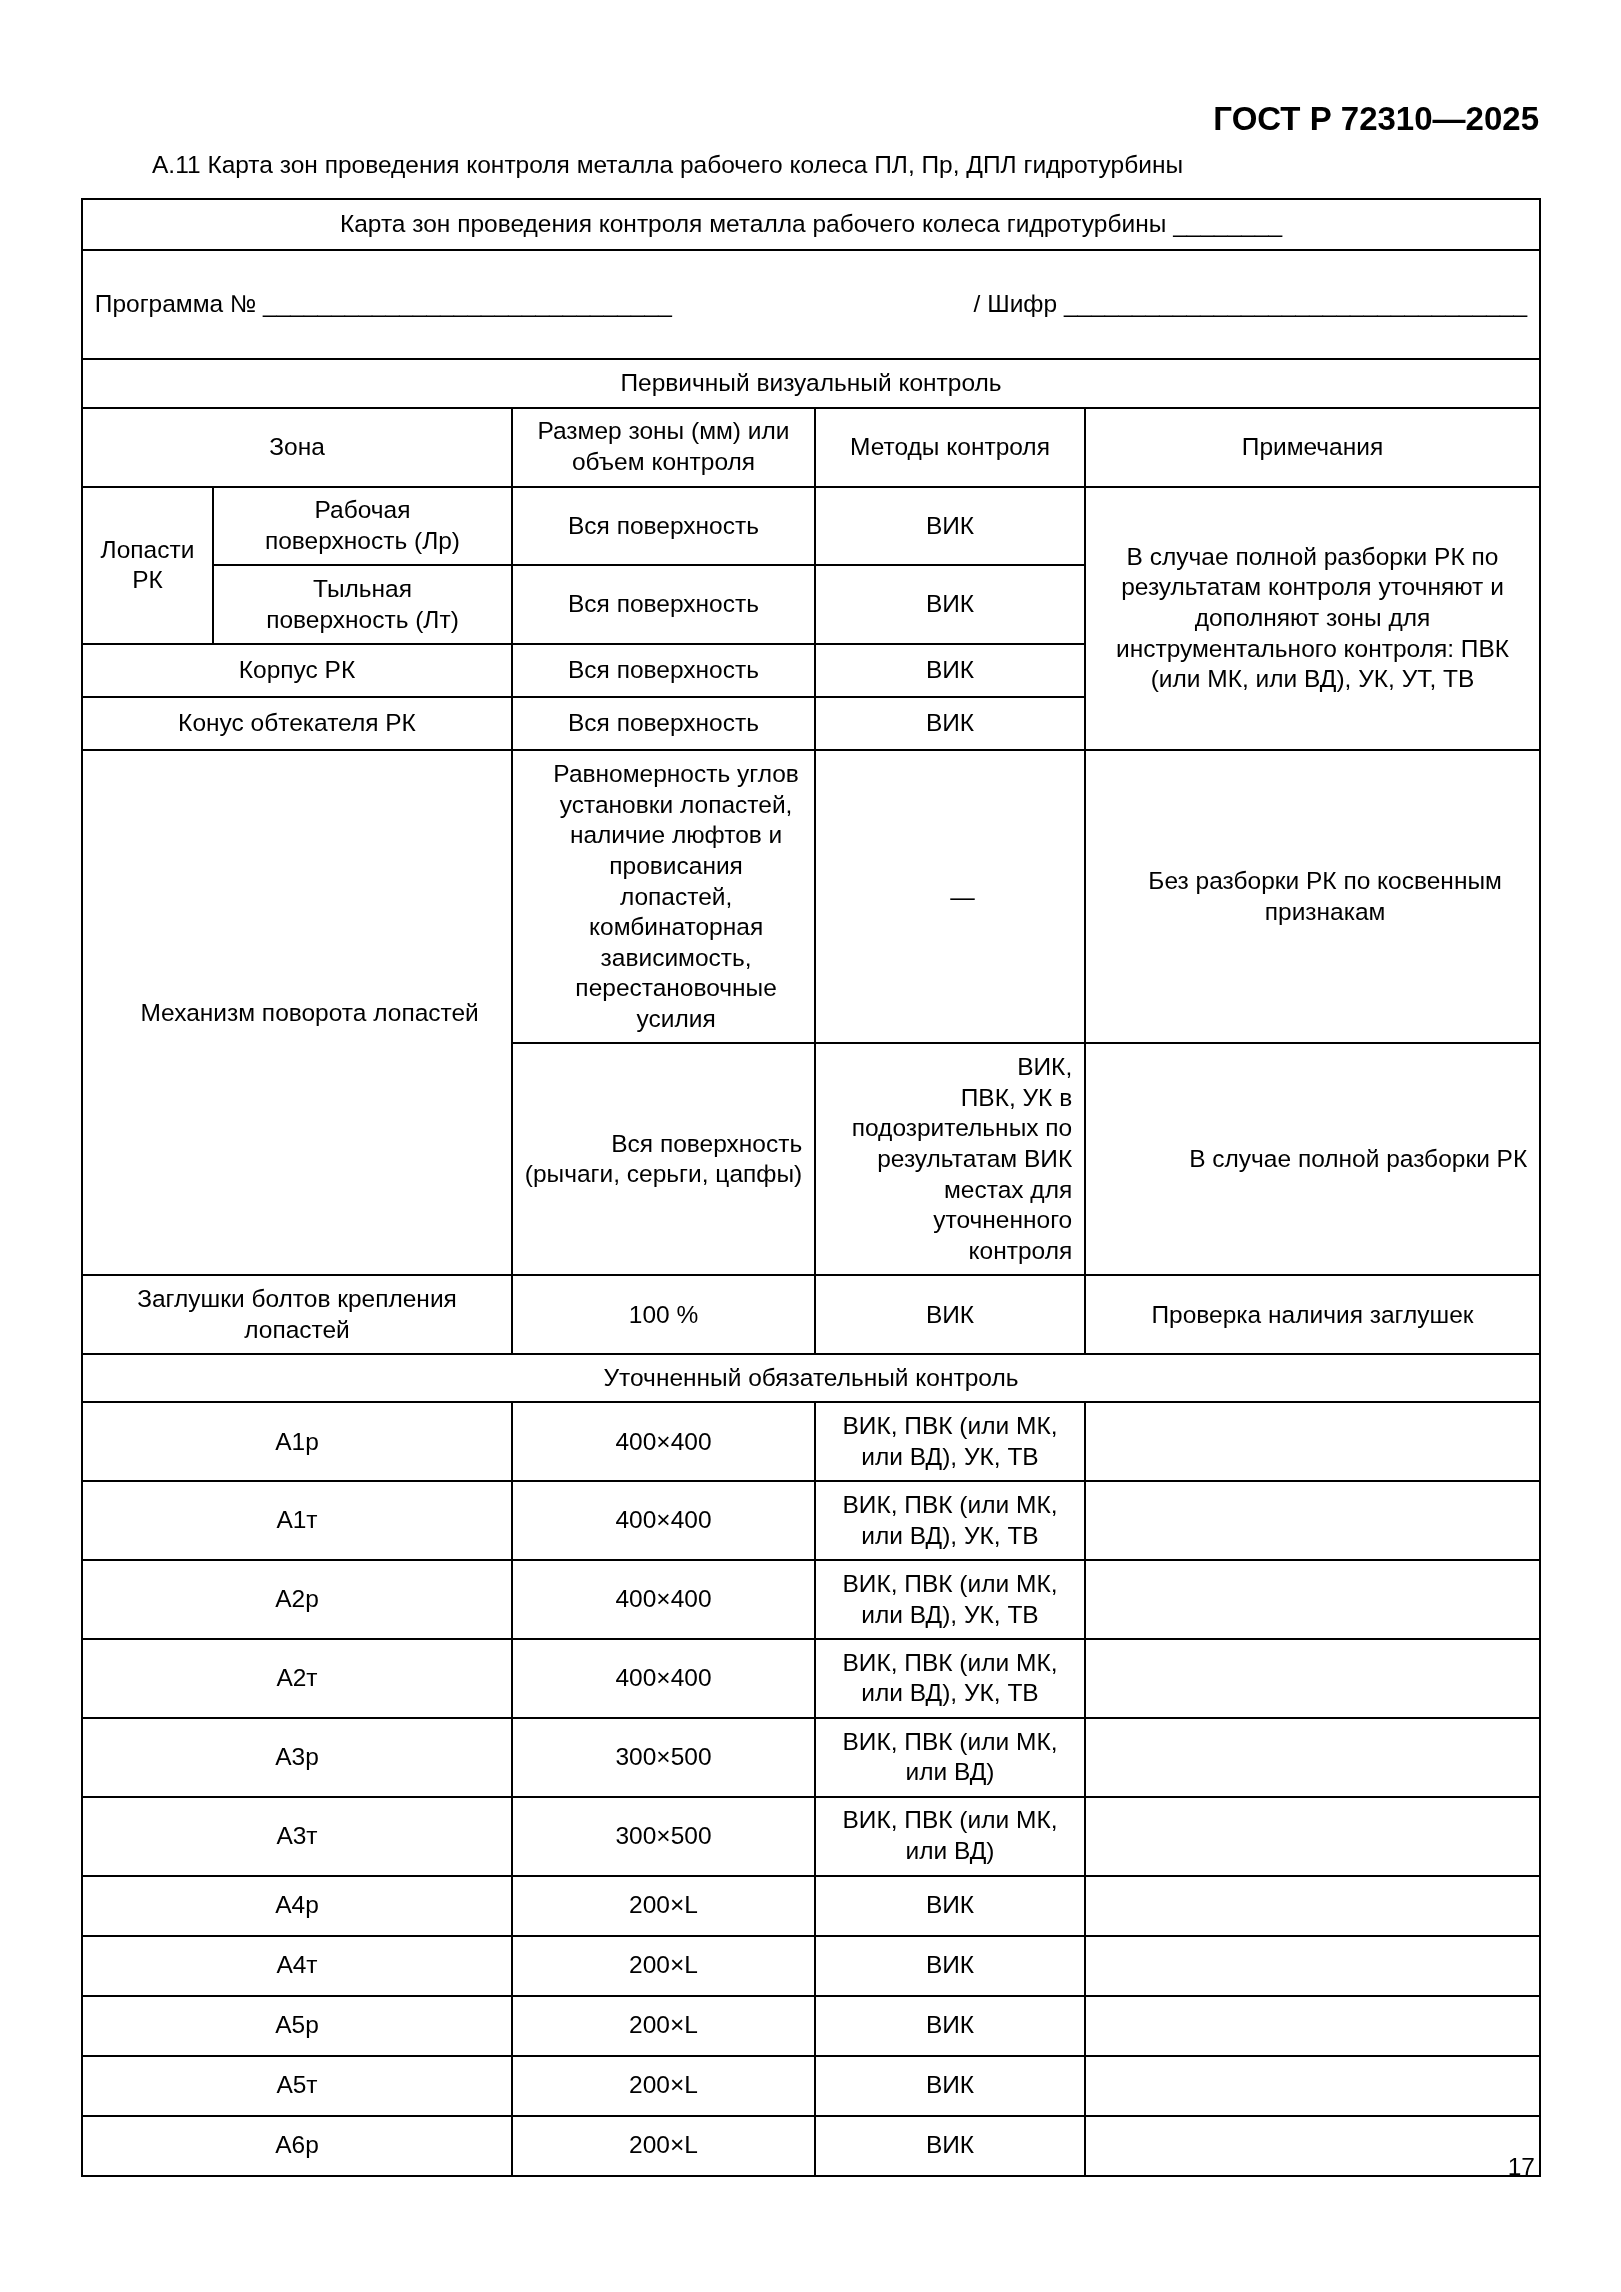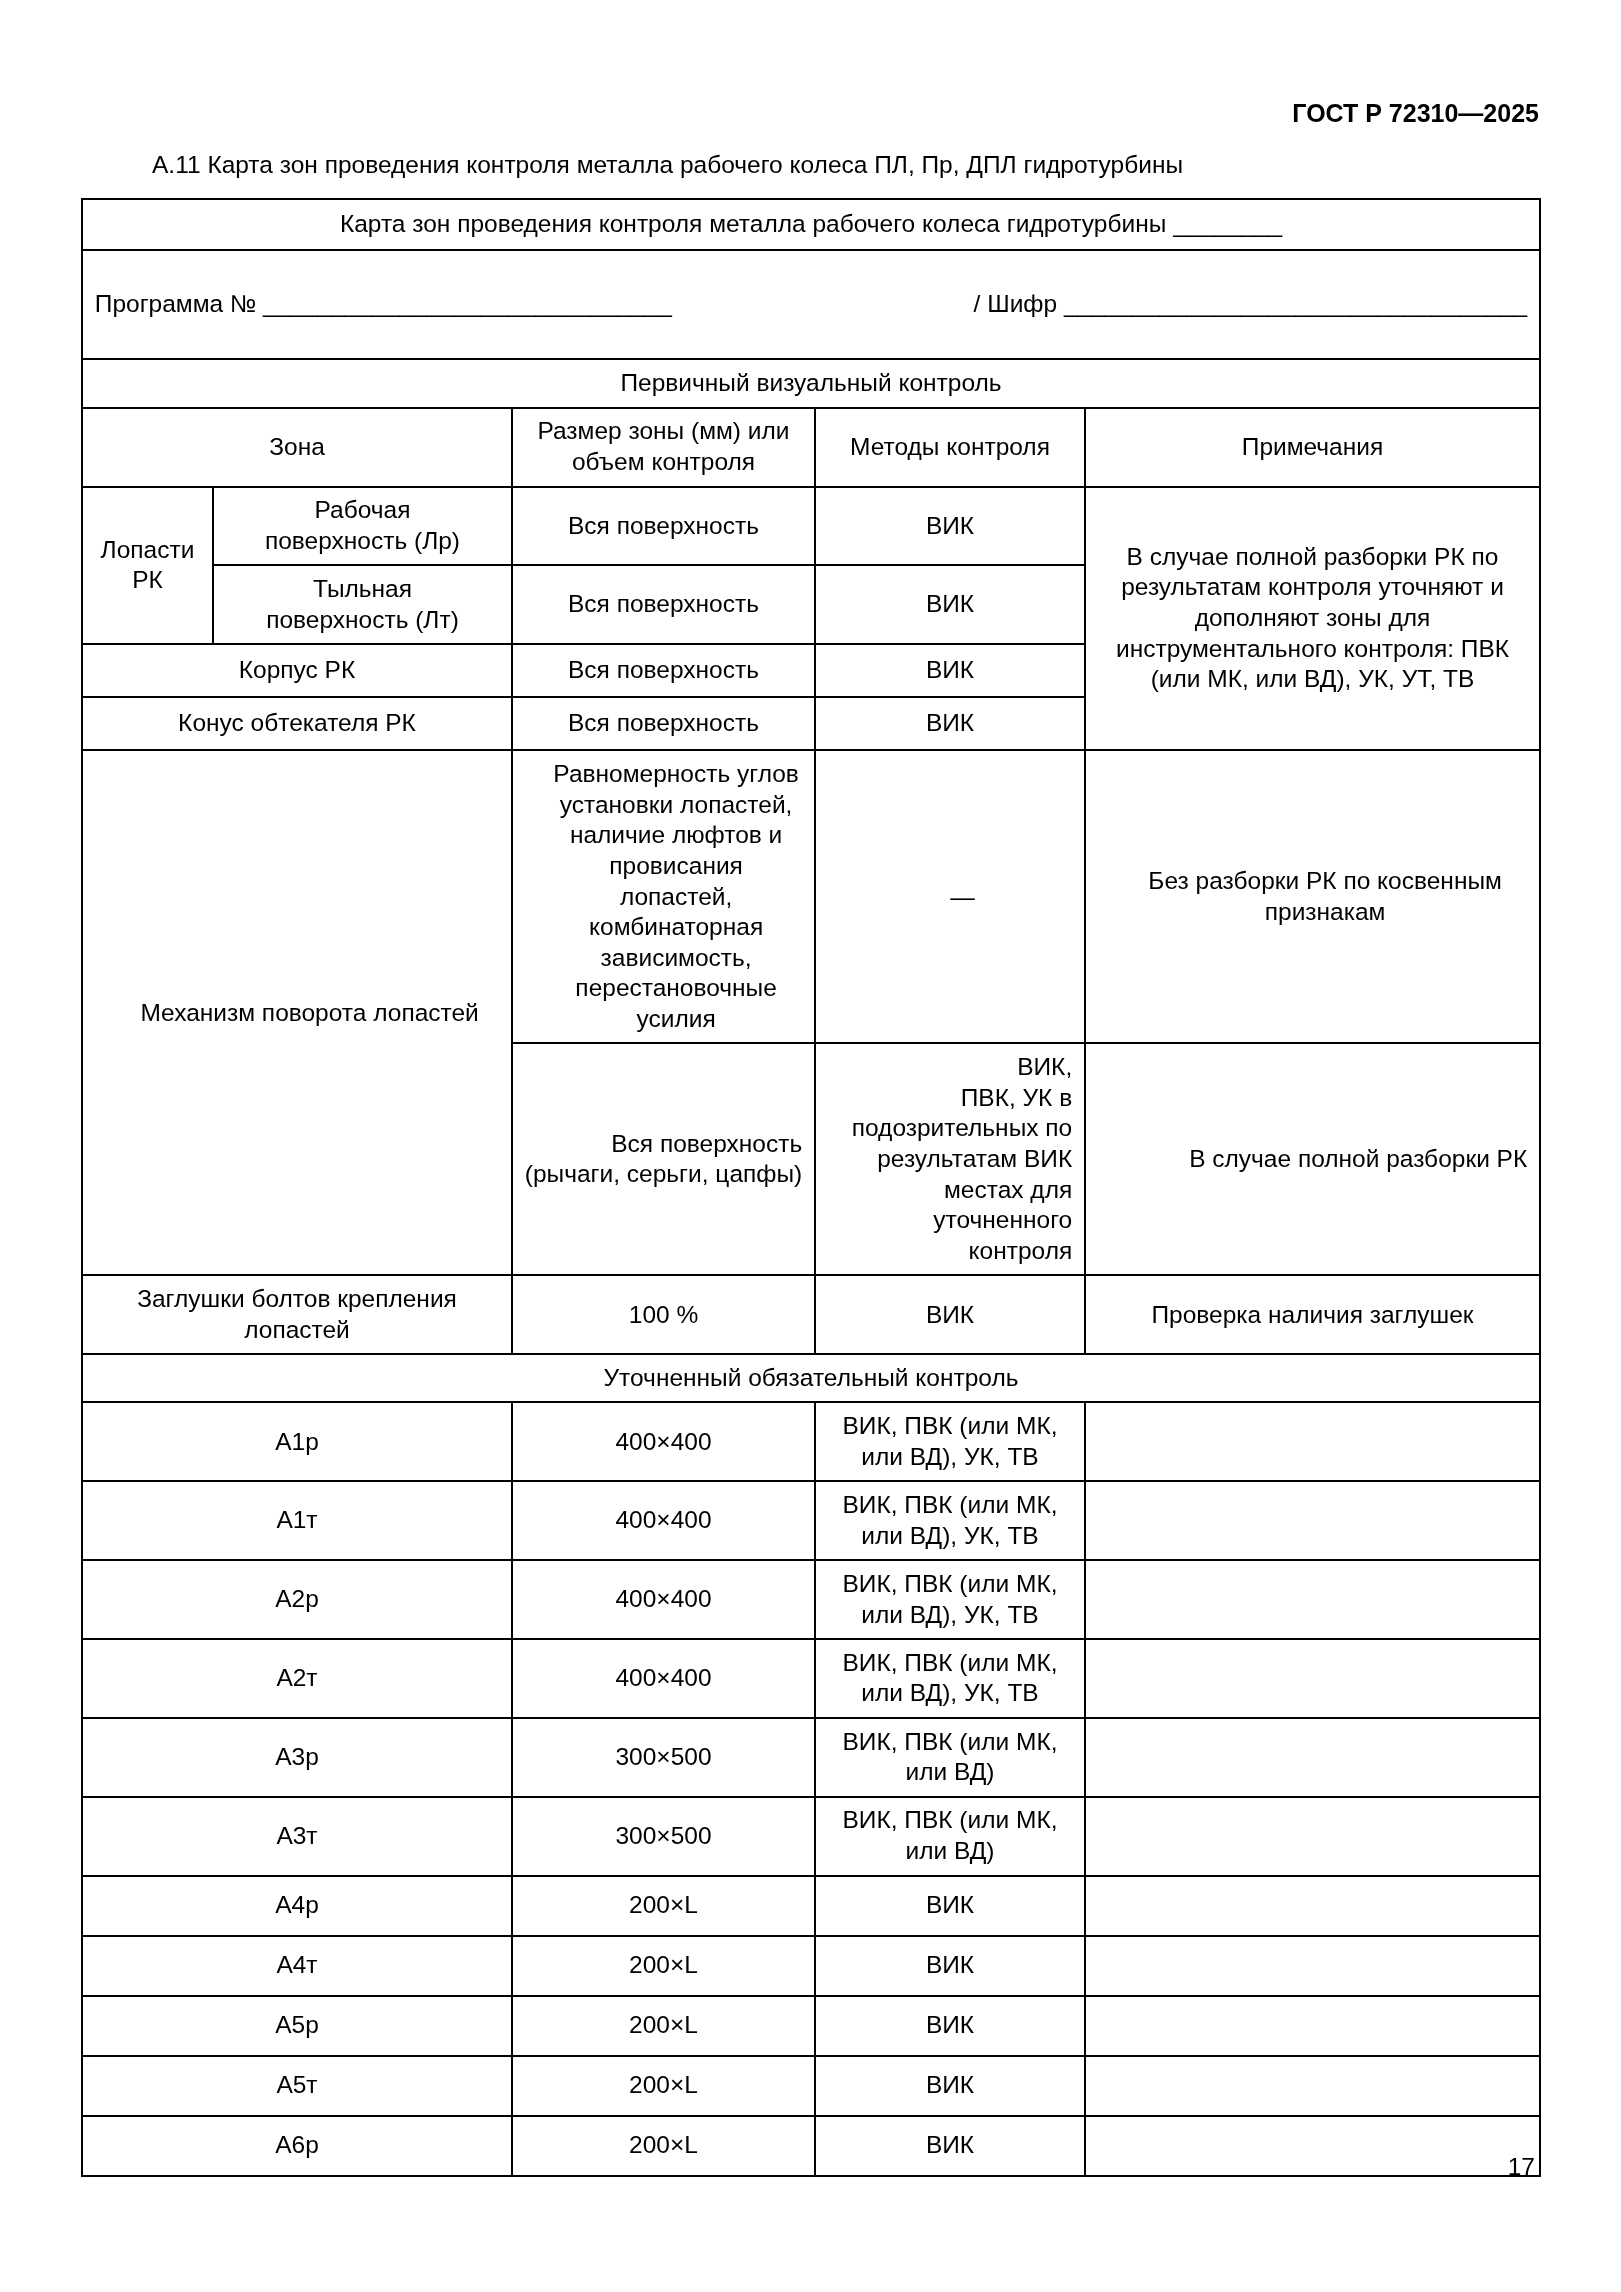--- a/index.html
+++ b/index.html
@@ -13,21 +13,21 @@
     font-family: "Liberation Sans", sans-serif;
     font-size: 24.5px;
     line-height: 1.25;
     overflow: hidden;
   }
   .doc-header {
     position: absolute;
     top: 98px;
     right: 82px;
     font-weight: bold;
-    font-size: 25px;
+    font-size: 33px;
   }
   .doc-title {
     position: absolute;
     top: 150px;
     left: 152px;
     font-size: 24.5px;
   }
   table.control-table {
     position: absolute;
     top: 198px;

